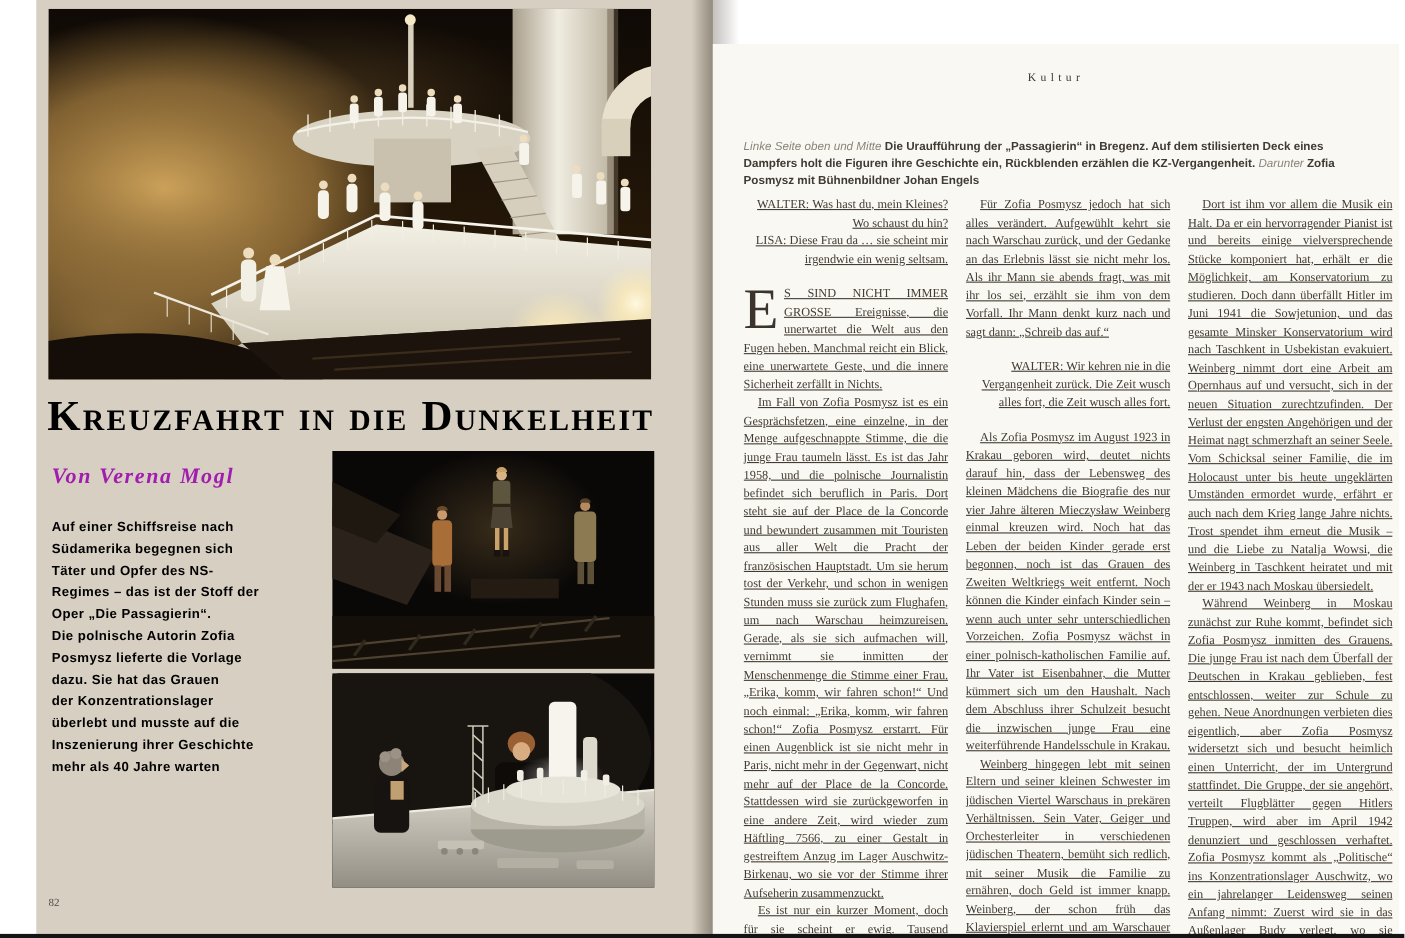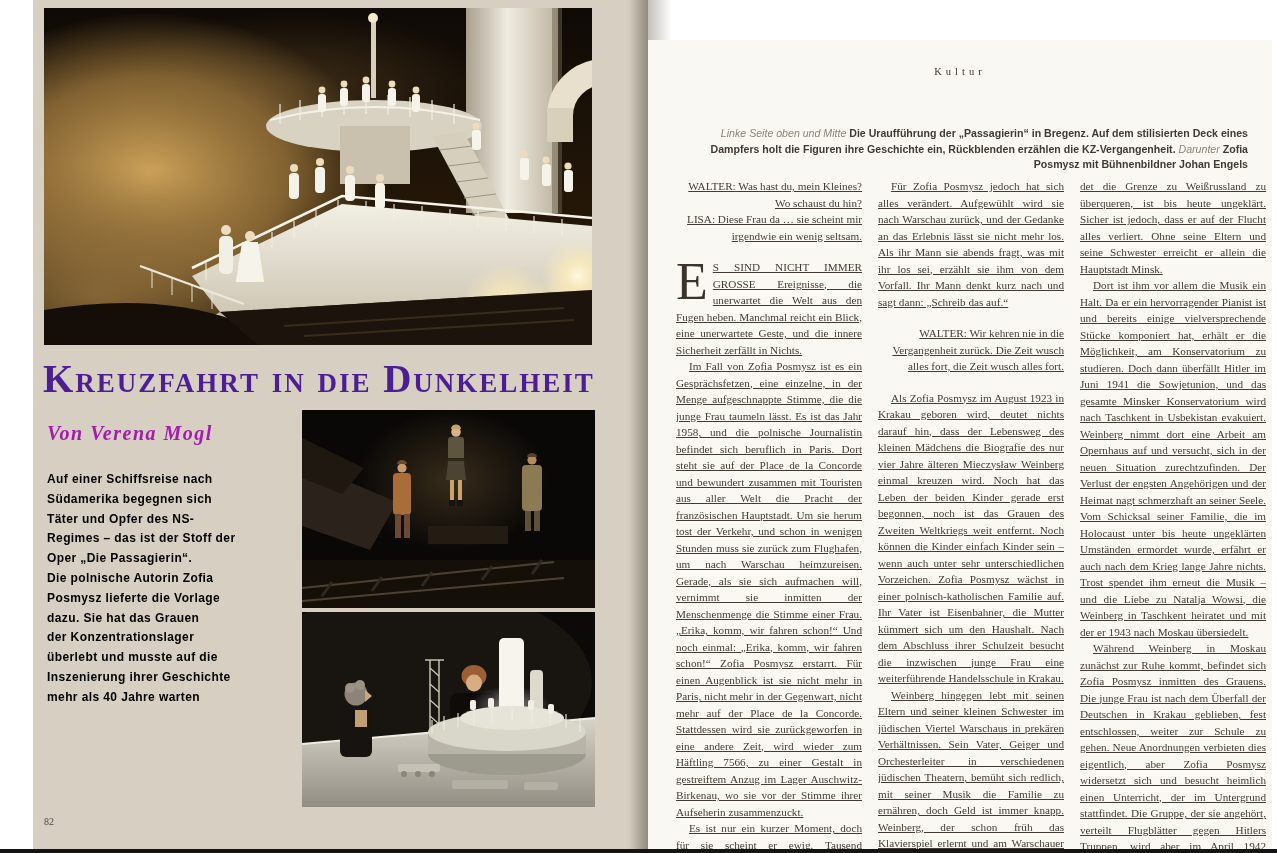--- a/index.html
+++ b/index.html
@@ -5,38 +5,38 @@
   html,body{margin:0;padding:0;background:#ffffff;}
   .spread{position:relative;width:1277px;height:853px;overflow:hidden;background:#ffffff;
           font-family:"Liberation Serif", serif;}
   
   .page-left{position:absolute;left:33px;top:0;width:615px;height:849px;background:#d6cfc2;}
   .page-left::after{content:"";position:absolute;right:0;top:0;width:18px;height:100%;
      background:linear-gradient(to right, rgba(80,68,52,0), rgba(80,68,52,0.22));}
   .photo{position:absolute;display:block;}
   .title{position:absolute;left:10px;top:356px;width:585px;
      font-variant:small-caps;font-size:39px;letter-spacing:2px;font-weight:600;
-     color:#4c1d95;white-space:nowrap;}
+     color:#000000;white-space:nowrap;}
   .byline{position:absolute;left:14px;top:422px;font-style:italic;font-size:20px;
      letter-spacing:1.5px;color:#a21caf;font-weight:600;}
   .intro{position:absolute;left:14px;top:470px;width:260px;
      font-family:"Liberation Sans", sans-serif;font-weight:bold;font-size:12px;
      line-height:19.8px;letter-spacing:0.4px;color:#000000;white-space:pre-line;}
   .pagenum{position:absolute;font-size:10px;color:#4f4a42;}
   .pagenum-left{left:11px;top:816px;text-align:right;}
   
   .fold{position:absolute;left:628px;top:0;width:44px;height:849px;pointer-events:none;
      background:linear-gradient(to right, rgba(60,50,38,0) 0%, rgba(60,50,38,0.30) 46%, rgba(250,248,242,0) 100%);}
   
   .page-right{position:absolute;left:648px;top:0;width:624px;height:849px;background:#faf8f2;margin-top:40px;}
   .section{position:absolute;left:0;top:26px;width:100%;text-align:center;
      font-size:10.5px;letter-spacing:4px;color:#3c3731;}
   .caption{position:absolute;left:28px;top:86px;width:572px;
      font-family:"Liberation Sans", sans-serif;font-size:10.6px;line-height:15.6px;
-     color:#3f3a33;font-weight:bold;text-align:right;}
+     color:#3f3a33;font-weight:bold;}
   .caption .lead{font-weight:normal;font-style:italic;color:#8a847a;}
   .col{position:absolute;top:138px;width:186px;height:682px;overflow:hidden;
      font-size:11.2px;line-height:16.5px;color:#423c34;text-decoration:underline;}
   .col-1{left:28px;} .col-2{left:230px;} .col-3{left:432px;}
   .para{margin:0;text-align:justify;}
   .indent{text-indent:13px;}
   .quote{margin:0 0 15px 0;text-align:right;white-space:pre-line;}
   .quote.mid{margin:15px 0;}
   .dropcap{float:left;font-size:52px;line-height:42px;padding:2px 5px 0 0;color:#3a342c;}
   .footer{position:absolute;left:28px;top:820px;font-size:11px;color:#56504a;}
@@ -360,31 +360,30 @@
       <p class="quote">WALTER: Was hast du, mein Kleines?
 Wo schaust du hin?
 LISA: Diese Frau da … sie scheint mir
 irgendwie ein wenig seltsam.</p>
       <p class="para"><span class="dropcap">E</span><span>S SIND NICHT IMMER GROSSE Ereignisse, die unerwartet die Welt aus den Fugen heben. Manchmal reicht ein Blick, eine unerwartete Geste, und die innere Sicherheit zerfällt in Nichts.</span></p>
       <p class="para indent">Im Fall von Zofia Posmysz ist es ein Gesprächsfetzen, eine einzelne, in der Menge aufgeschnappte Stimme, die die junge Frau taumeln lässt. Es ist das Jahr 1958, und die polnische Journalistin befindet sich beruflich in Paris. Dort steht sie auf der Place de la Concorde und bewundert zusammen mit Touristen aus aller Welt die Pracht der französischen Hauptstadt. Um sie herum tost der Verkehr, und schon in wenigen Stunden muss sie zurück zum Flughafen, um nach Warschau heimzureisen. Gerade, als sie sich aufmachen will, vernimmt sie inmitten der Menschenmenge die Stimme einer Frau. „Erika, komm, wir fahren schon!“ Und noch einmal: „Erika, komm, wir fahren schon!“ Zofia Posmysz erstarrt. Für einen Augenblick ist sie nicht mehr in Paris, nicht mehr in der Gegenwart, nicht mehr auf der Place de la Concorde. Stattdessen wird sie zurückgeworfen in eine andere Zeit, wird wieder zum Häftling 7566, zu einer Gestalt in gestreiftem Anzug im Lager Auschwitz-Birkenau, wo sie vor der Stimme ihrer Aufseherin zusammenzuckt.</p>
       <p class="para indent">Es ist nur ein kurzer Moment, doch für sie scheint er ewig. Tausend Gedanken schießen Zofia Posmysz durch den Kopf. Kann es sein, dass sie es ist? Sie, die Aufseherin, die Deutsche, Anneliese Franz? In keinem der Prozesse nach dem Krieg tauchte ihr Name auf – vielleicht ist sie es wirklich. Genau jetzt. Genau hier, in Paris. Noch einmal ertönt die Stimme, und erst jetzt wagt Zofia Posmysz, sich umzudrehen und der Frau ins Gesicht zu blicken. Sie ist es nicht. Die Frau, zu der die Stimme gehört, ist nicht Anneliese Franz. Es ist nur eine Touristin.</p>
     </div>
 
     <div class="col col-2">
-      <p class="para indent">Für Zofia Posmysz jedoch hat sich alles verändert. Aufgewühlt wird sie nach Warschau zurück, und der Gedanke an das Erlebnis lässt sie nicht mehr los. Als ihr Mann sie abends fragt, was mit ihr los sei, erzählt sie ihm von dem Vorfall. Ihr Mann denkt kurz nach und sagt dann: „Schreib das auf.“</p>
+      <p class="para indent">Für Zofia Posmysz jedoch hat sich alles verändert. Aufgewühlt kehrt sie nach Warschau zurück, und der Gedanke an das Erlebnis lässt sie nicht mehr los. Als ihr Mann sie abends fragt, was mit ihr los sei, erzählt sie ihm von dem Vorfall. Ihr Mann denkt kurz nach und sagt dann: „Schreib das auf.“</p>
       <p class="quote mid">WALTER: Wir kehren nie in die
 Vergangenheit zurück. Die Zeit wusch
 alles fort, die Zeit wusch alles fort.</p>
       <p class="para indent">Als Zofia Posmysz im August 1923 in Krakau geboren wird, deutet nichts darauf hin, dass der Lebensweg des kleinen Mädchens die Biografie des nur vier Jahre älteren Mieczysław Weinberg einmal kreuzen wird. Noch hat das Leben der beiden Kinder gerade erst begonnen, noch ist das Grauen des Zweiten Weltkriegs weit entfernt. Noch können die Kinder einfach Kinder sein – wenn auch unter sehr unterschiedlichen Vorzeichen. Zofia Posmysz wächst in einer polnisch-katholischen Familie auf. Ihr Vater ist Eisenbahner, die Mutter kümmert sich um den Haushalt. Nach dem Abschluss ihrer Schulzeit besucht die inzwischen junge Frau eine weiterführende Handelsschule in Krakau.</p>
       <p class="para indent">Weinberg hingegen lebt mit seinen Eltern und seiner kleinen Schwester im jüdischen Viertel Warschaus in prekären Verhältnissen. Sein Vater, Geiger und Orchesterleiter in verschiedenen jüdischen Theatern, bemüht sich redlich, mit seiner Musik die Familie zu ernähren, doch Geld ist immer knapp. Weinberg, der schon früh das Klavierspiel erlernt und am Warschauer Konservatorium eine Ausbildung zum Pianisten absolviert, unterstützt deshalb seine Familie, indem er in Cafés, Theatern und auf jüdischen Hochzeiten musiziert.</p>
 
     </div>
 
     <div class="col col-3">
-      <p class="para">det die Grenze zu Weißrussland zu überqueren, ist bis heute ungeklärt. Sicher ist jedoch, dass er auf der Flucht alles verliert. Ohne seine Eltern und seine Schwester erreicht er allein die Hauptstadt Minsk.</p>
       <p class="para indent">Dort ist ihm vor allem die Musik ein Halt. Da er ein hervorragender Pianist ist und bereits einige vielversprechende Stücke komponiert hat, erhält er die Möglichkeit, am Konservatorium zu studieren. Doch dann überfällt Hitler im Juni 1941 die Sowjetunion, und das gesamte Minsker Konservatorium wird nach Taschkent in Usbekistan evakuiert. Weinberg nimmt dort eine Arbeit am Opernhaus auf und versucht, sich in der neuen Situation zurechtzufinden. Der Verlust der engsten Angehörigen und der Heimat nagt schmerzhaft an seiner Seele. Vom Schicksal seiner Familie, die im Holocaust unter bis heute ungeklärten Umständen ermordet wurde, erfährt er auch nach dem Krieg lange Jahre nichts. Trost spendet ihm erneut die Musik – und die Liebe zu Natalja Wowsi, die Weinberg in Taschkent heiratet und mit der er 1943 nach Moskau übersiedelt.</p>
       <p class="para indent">Während Weinberg in Moskau zunächst zur Ruhe kommt, befindet sich Zofia Posmysz inmitten des Grauens. Die junge Frau ist nach dem Überfall der Deutschen in Krakau geblieben, fest entschlossen, weiter zur Schule zu gehen. Neue Anordnungen verbieten dies eigentlich, aber Zofia Posmysz widersetzt sich und besucht heimlich einen Unterricht, der im Untergrund stattfindet. Die Gruppe, der sie angehört, verteilt Flugblätter gegen Hitlers Truppen, wird aber im April 1942 denunziert und geschlossen verhaftet. Zofia Posmysz kommt als „Politische“ ins Konzentrationslager Auschwitz, wo ein jahrelanger Leidensweg seinen Anfang nimmt: Zuerst wird sie in das Außenlager Budy verlegt, wo sie zusammen mit 400 anderen Gefangenen Teil einer Strafkom-</p>
     </div>
 
     <div class="footer">mare No. 136, Oktober/November 2019</div>
     <div class="pagenum pagenum-right" style="position:absolute;">54</div>
   </div>
 
   <div class="right-sliver"></div>
   <div class="bottom-edge"></div>

